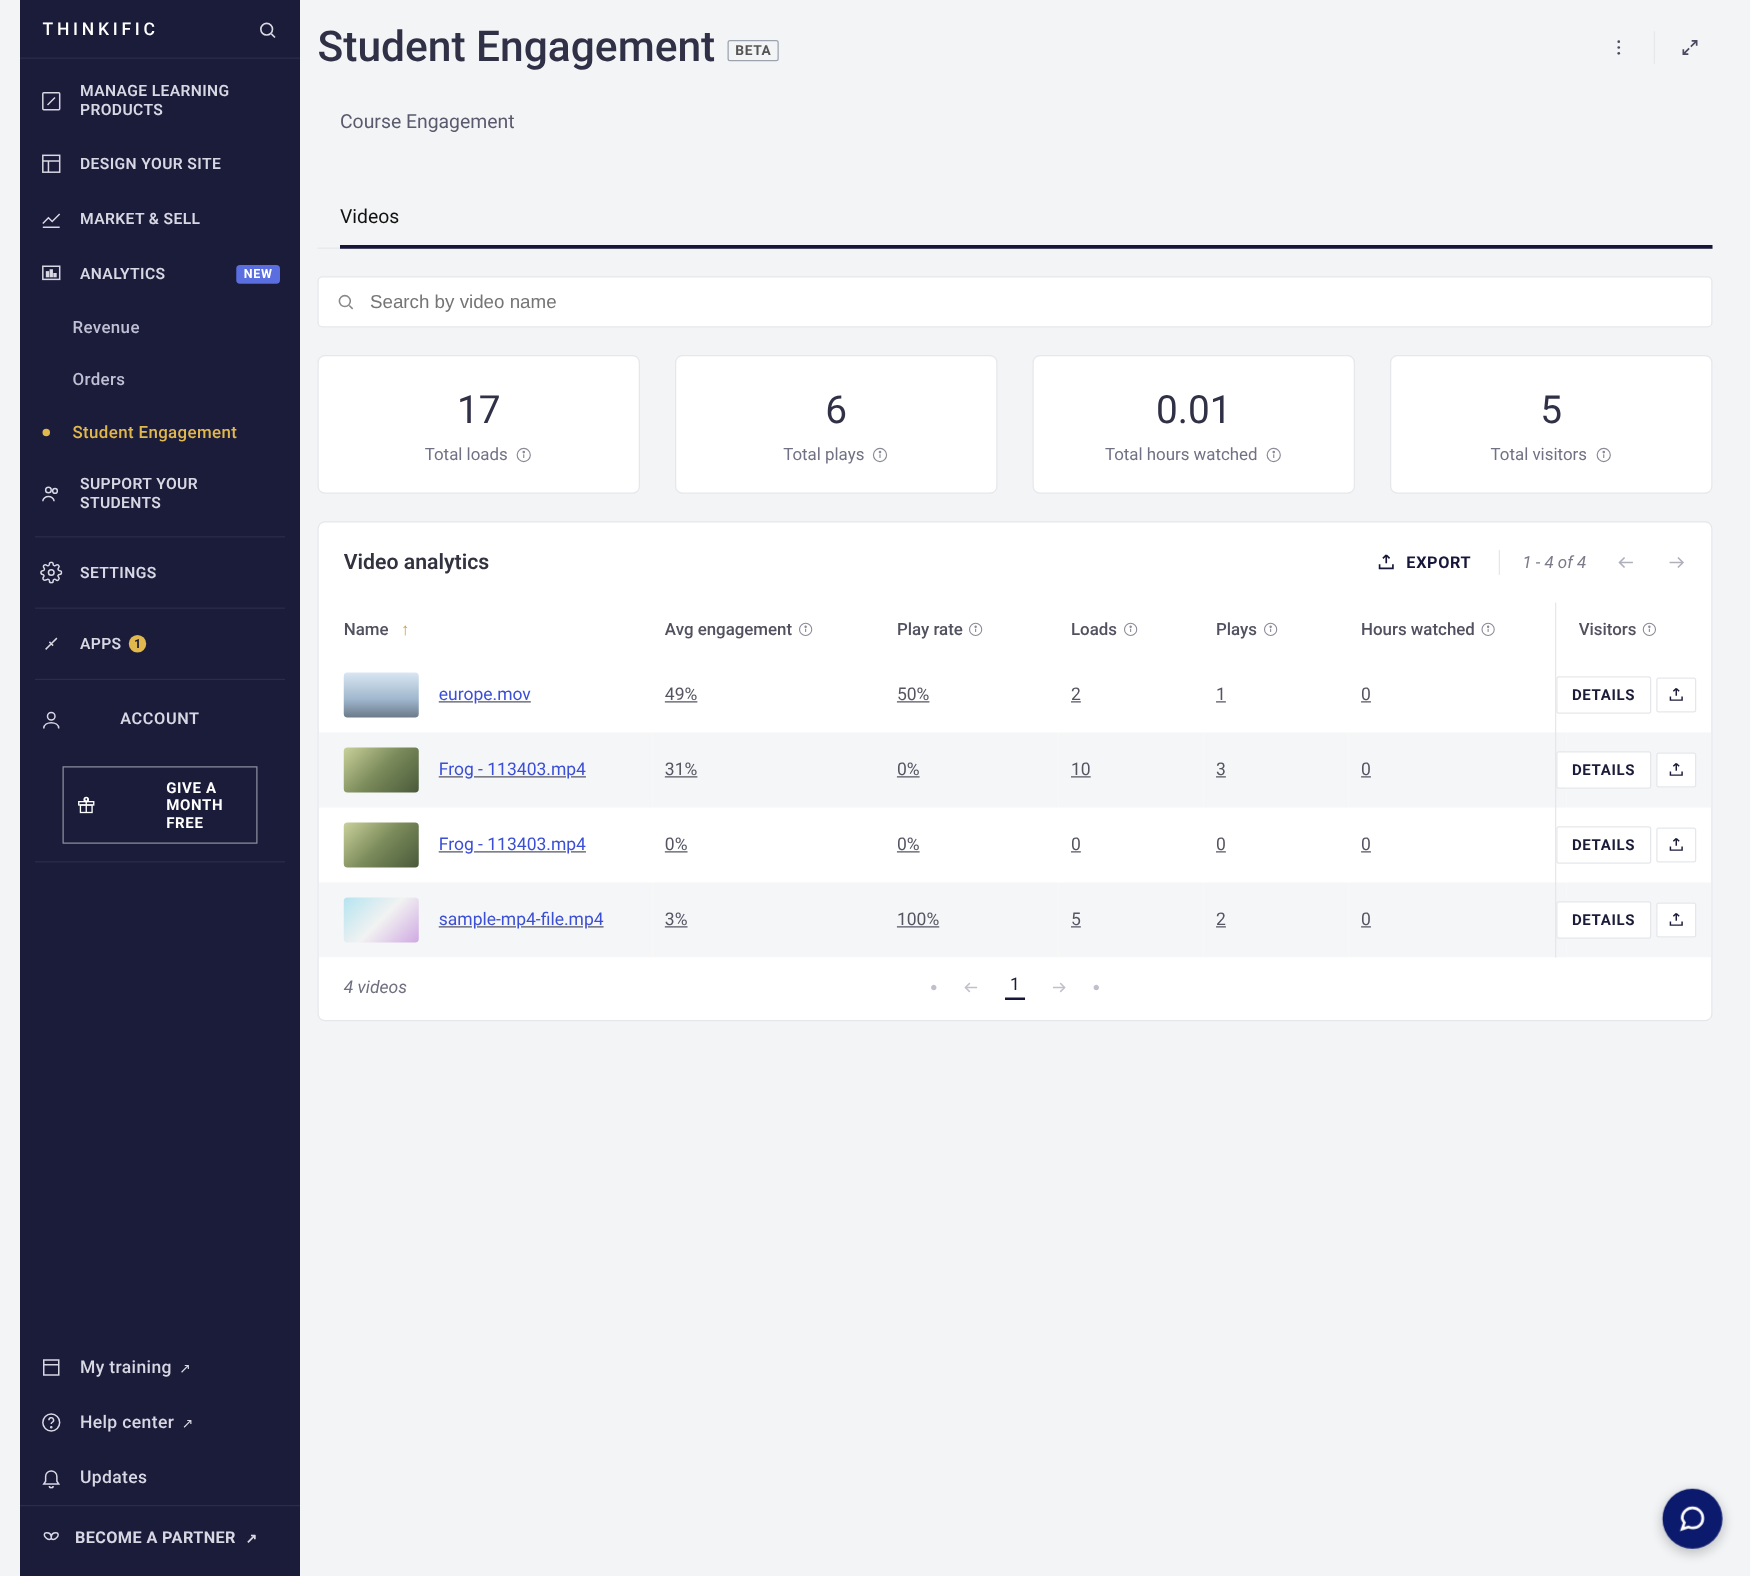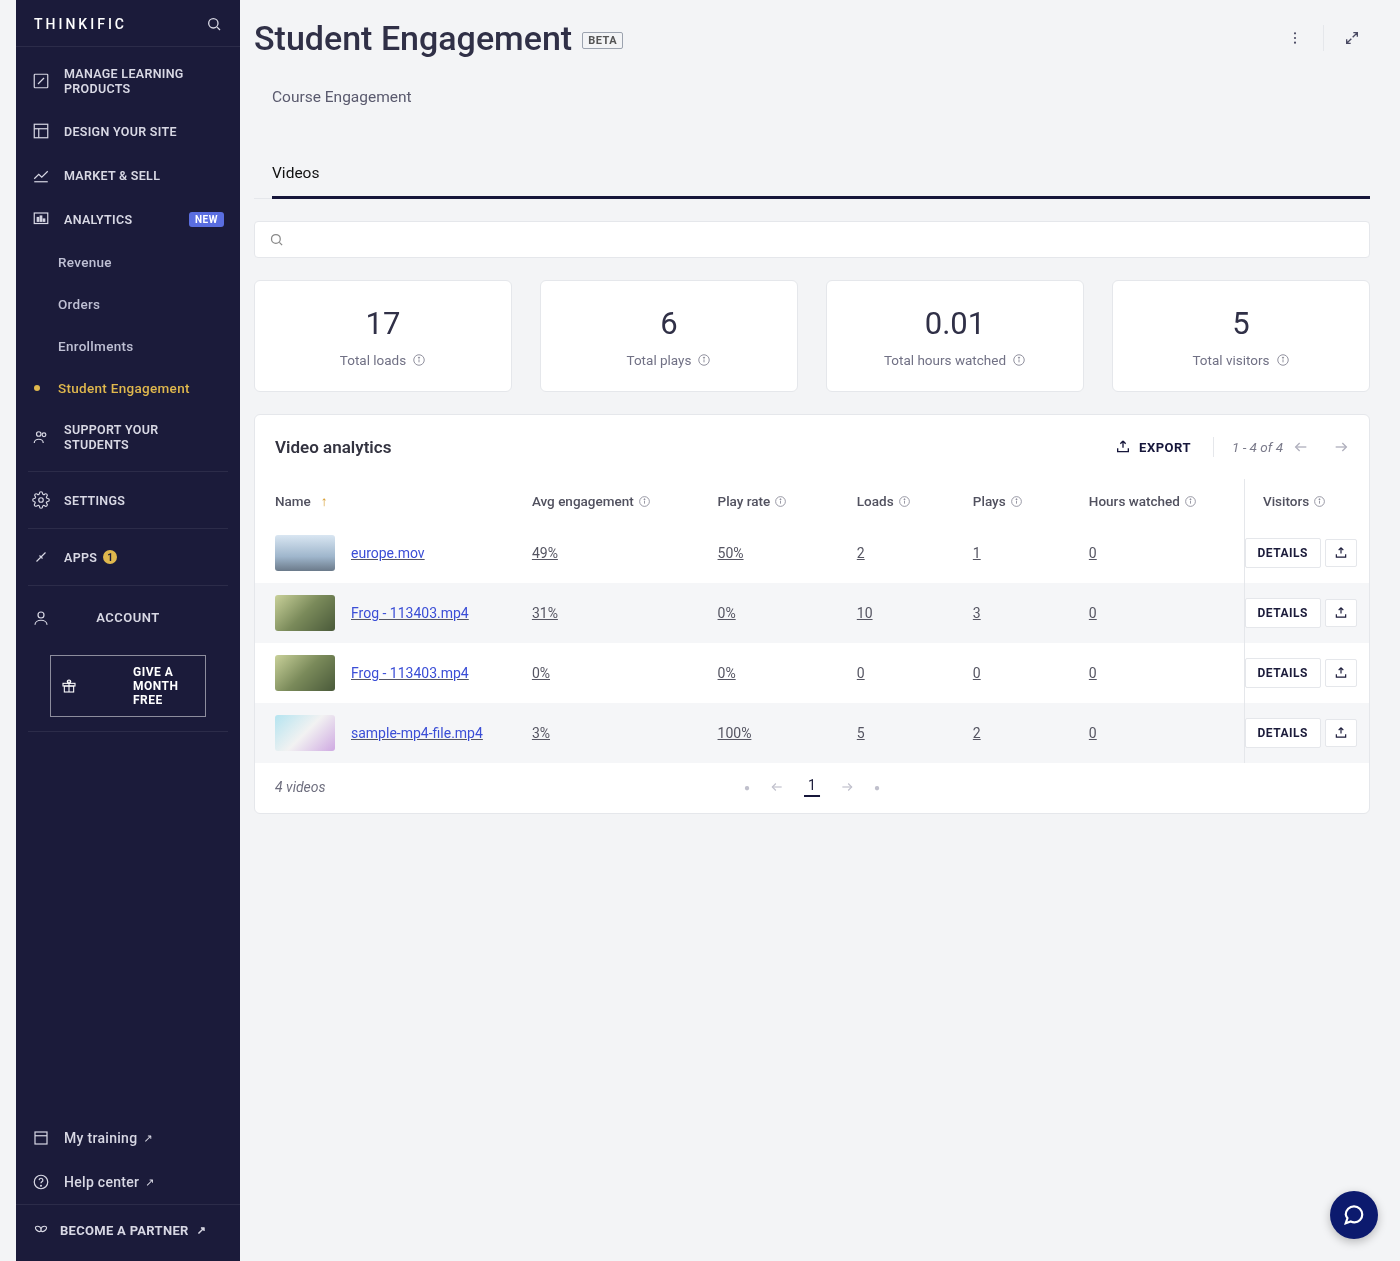--- a/index.html
+++ b/index.html
@@ -186,21 +186,21 @@
     padding:18px 20px 18px;
   }
   .tp-title{font-size:17px;font-weight:600;color:#333340;}
   .tp-right{margin-left:auto;display:flex;align-items:center;color:#4b4b63;}
   .export-btn{
     display:flex;align-items:center;gap:8px;
     font-size:13px;font-weight:700;letter-spacing:.5px;
     color:var(--accent-dk);cursor:pointer;padding:6px 4px;
   }
   .vr{width:1px;height:20px;background:var(--border);margin:0 18px;}
-  .range{font-style:italic;color:#7a7a8a;font-size:13.5px;margin-right:10px;}
+  .range{font-style:italic;color:#7a7a8a;font-size:13.5px;margin-right:24px;}
   .page-arrows{display:flex;gap:24px;}
   .page-arrows .arr{color:#b0b0bd;cursor:pointer;}
 
   .tbl{
     width:100%;
     border-collapse:collapse;
     font-size:14px;
   }
   .tbl thead th{
     text-align:left;font-weight:500;color:#51515f;
@@ -353,23 +353,20 @@
       </span>
       <span>ANALYTICS</span>
       <span class="badge-new">NEW</span>
     </div>
     <div class="sb-item sb-sub">
         <span>Revenue</span>
       </div>
     <div class="sb-item sb-sub">
         <span>Orders</span>
       </div>
-    <div class="sb-item sb-sub">
-        <span>Enrollments</span>
-      </div>
     <div class="sb-item sb-sub active">
         <span>Student Engagement</span>
       </div>
 
     <div class="sb-item">
       <span class="ic">
         <svg width="18" height="18" viewBox="0 0 24 24" fill="none" stroke="currentColor" stroke-width="1.6">
             <circle cx="9" cy="8" r="3"></circle>
             <circle cx="16" cy="9" r="2.5"></circle>
             <path d="M3 20c0-3 3-5 6-5s6 2 6 5"></path>
@@ -438,20 +435,29 @@
       <span class="ic">
         <svg width="18" height="18" viewBox="0 0 24 24" fill="none" stroke="currentColor" stroke-width="1.6">
             <circle cx="12" cy="12" r="9"></circle>
             <path d="M9.5 9.5a2.5 2.5 0 1 1 3.5 2.3c-.8.4-1 1-1 1.7"></path>
             <circle cx="12" cy="17" r=".6" fill="currentColor"></circle>
           </svg>
       </span>
       <span>Help center</span>
       <span class="ext">↗</span>
     </div>
+    <div class="sb-item">
+      <span class="ic">
+        <svg width="18" height="18" viewBox="0 0 24 24" fill="none" stroke="currentColor" stroke-width="1.6">
+            <path d="M18 16v-5a6 6 0 10-12 0v5l-2 3h16z"></path>
+            <path d="M10 21a2 2 0 004 0"></path>
+          </svg>
+      </span>
+      <span>Updates</span>
+    </div>
     <div class="partner">
       <span class="ic">
         <svg width="18" height="18" viewBox="0 0 24 24" fill="none" stroke="currentColor" stroke-width="1.6">
             <path d="M12 12c0-3 2-5 5-5s3 3 1 5-4 3-6 1zM12 12c0-3-2-5-5-5s-3 3-1 5 4 3 6 1z"></path>
           </svg>
       </span>
       <span>BECOME A PARTNER</span>
       <span class="ext">↗</span>
     </div>
   </div>
@@ -486,20 +492,21 @@
     <div class="tab active">Videos</div>
   </div>
 
   <div class="search-bar">
     <span class="ic">
       <svg width="15" height="15" viewBox="0 0 24 24" fill="none" stroke="currentColor" stroke-width="2">
           <circle cx="11" cy="11" r="7"></circle>
           <line x1="21" y1="21" x2="16.65" y2="16.65"></line>
         </svg>
     </span>
+    <input type="text" placeholder="Search by video name" style="">
   </div>
 
   <div class="stat-row" id="stat-row">
       <div class="stat-card">
     <div class="stat-val">17</div>
     <div class="stat-lbl">
       Total loads
       <span class="info-ic">
         <svg width="14" height="14" viewBox="0 0 24 24" fill="none" stroke="#8a8a98" stroke-width="1.6">
               <circle cx="12" cy="12" r="9"></circle>

